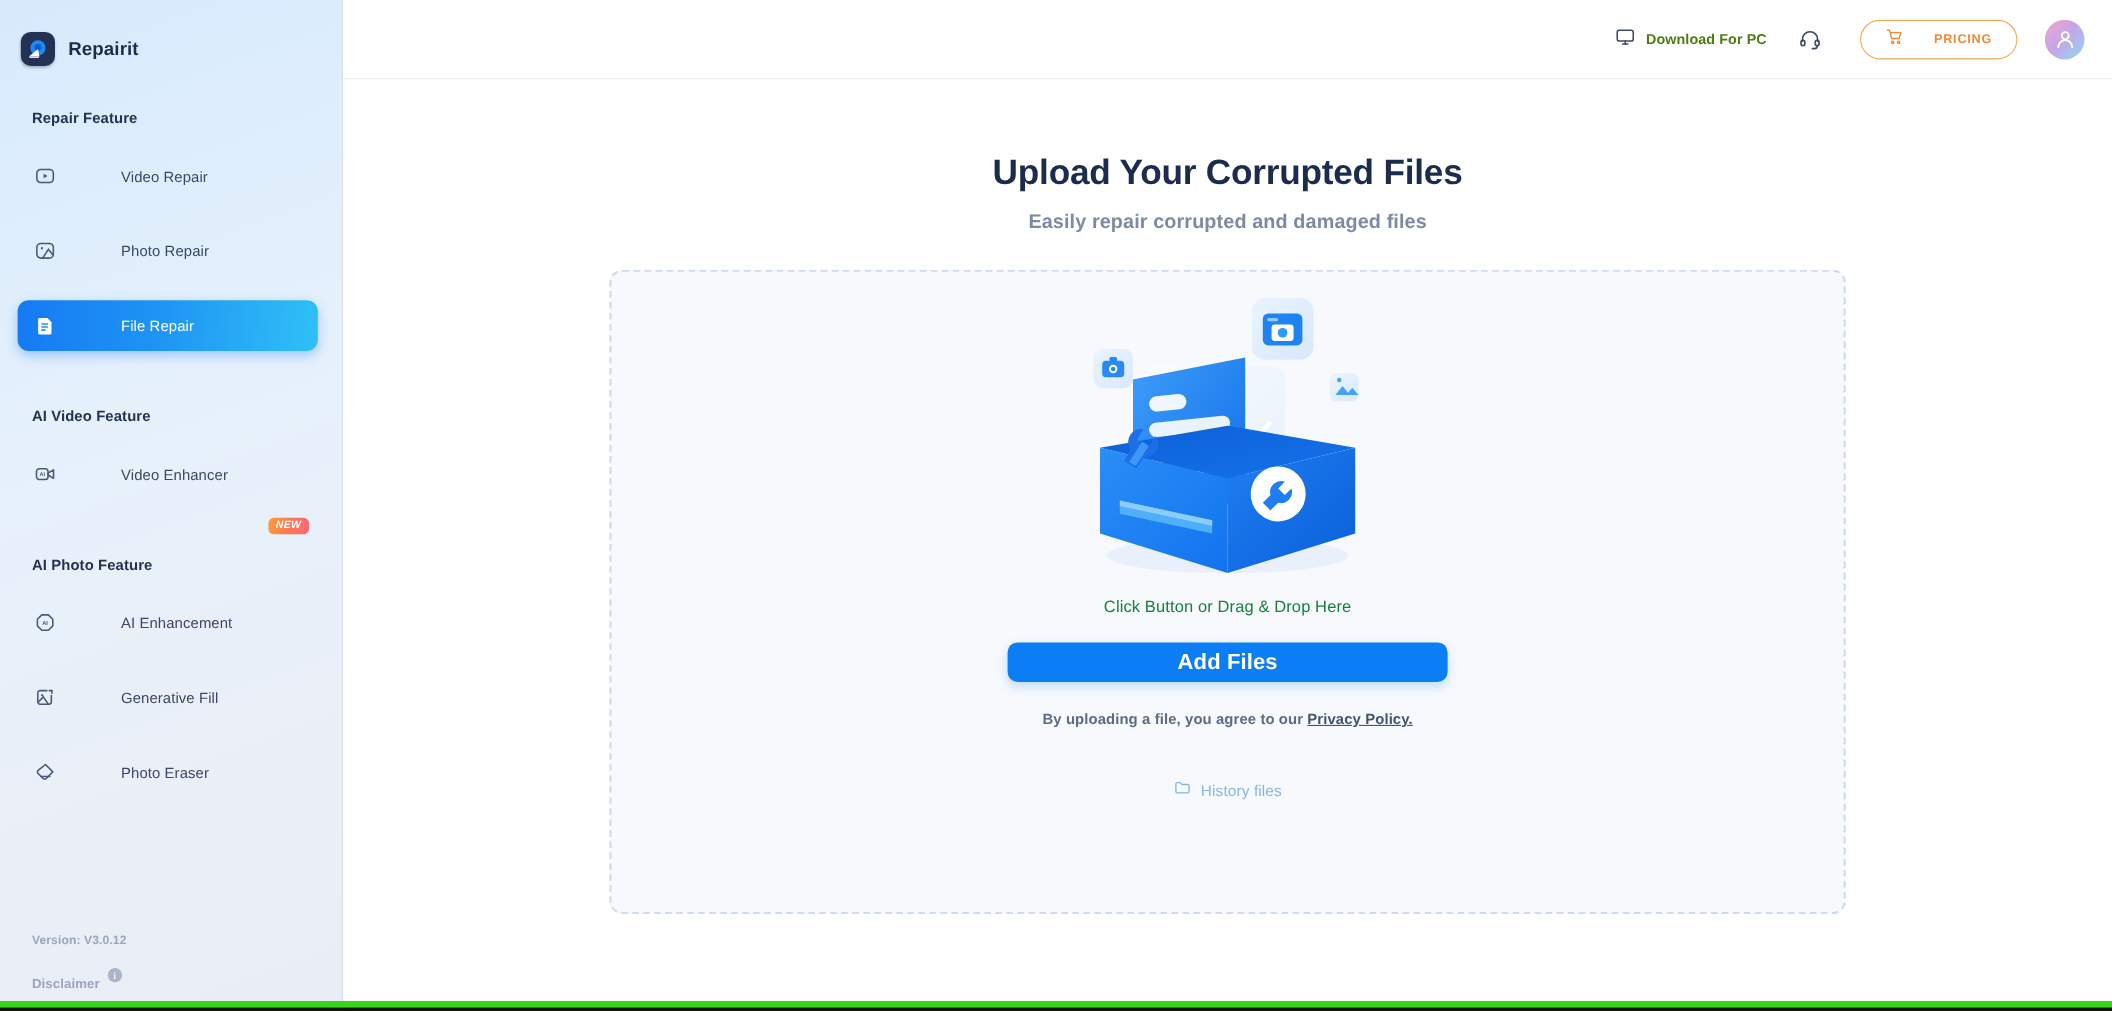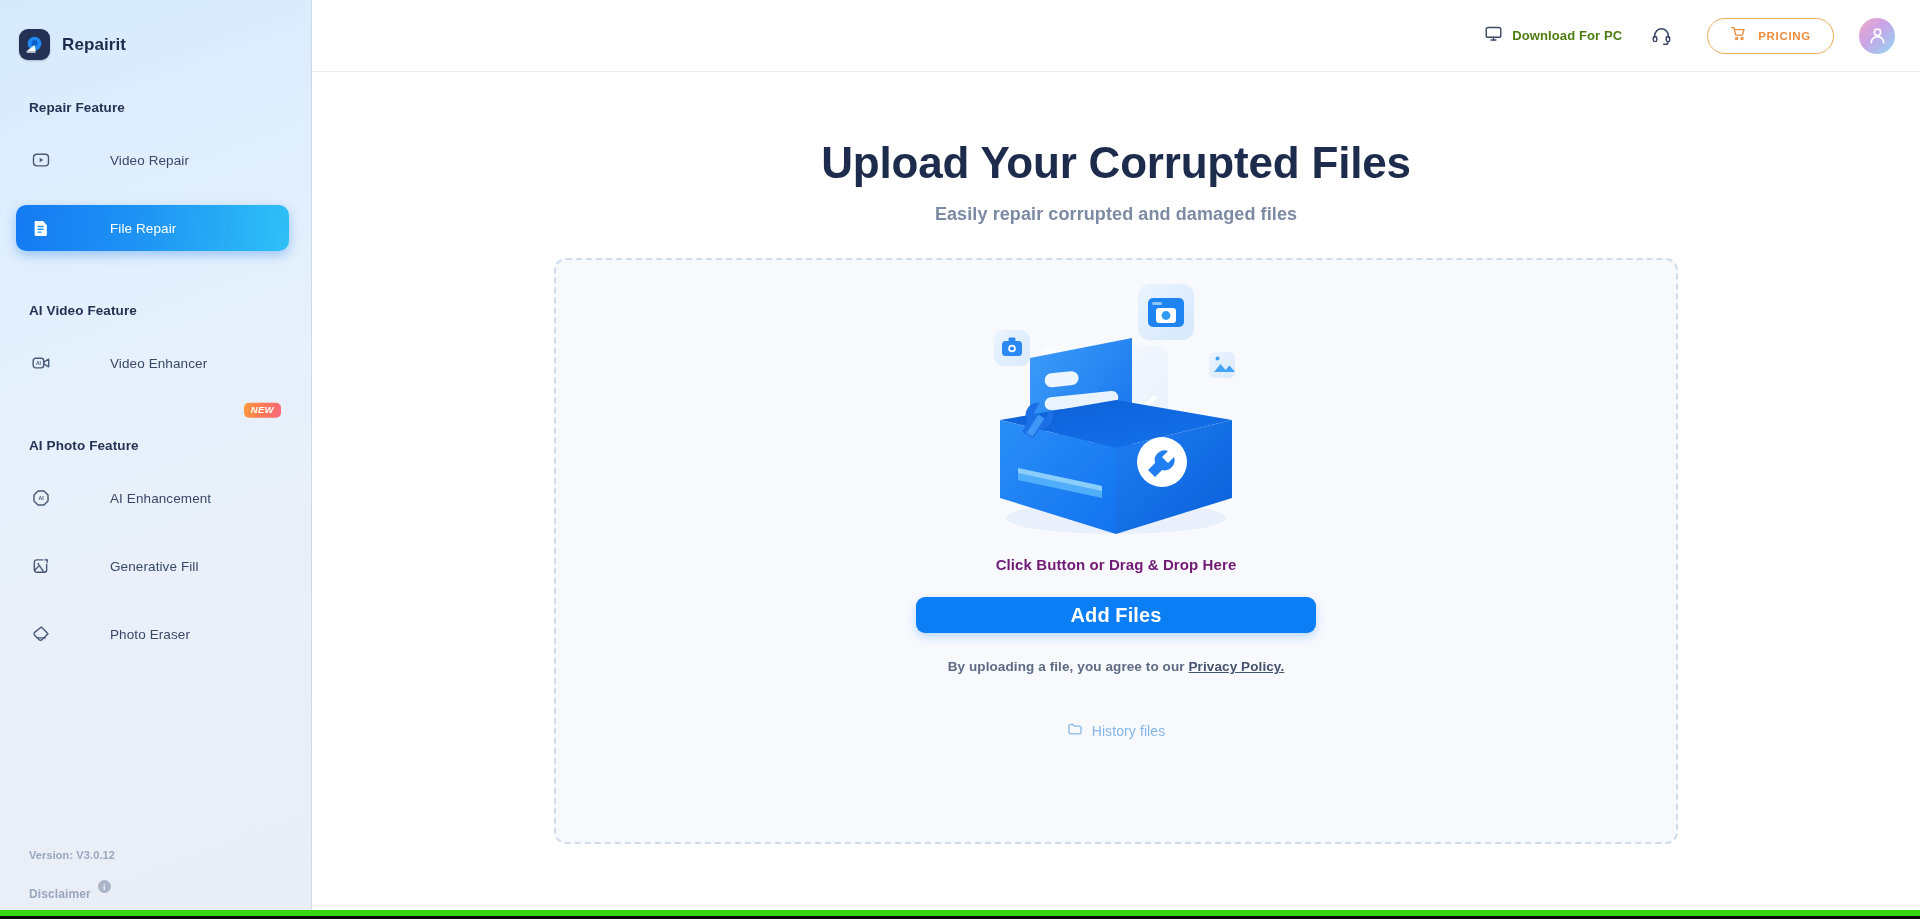--- a/index.html
+++ b/index.html
@@ -181,21 +181,21 @@
   .support-icon-btn {
     display: flex; align-items: center; justify-content: center;
     width: 28px; height: 28px;
     cursor: pointer;
     margin-right: 32px;
   }
   .pricing-btn {
     display: flex;
     align-items: center;
     justify-content: center;
-    gap: 11px;
+    gap: 27px;
     height: 36px;
     padding: 0 22px;
     border-radius: 18px;
     border: 1.6px solid #f0ab57;
     background: #fff;
     cursor: pointer;
     margin-right: 25px;
   }
   .pricing-label {
     font-size: 11.5px;
@@ -214,21 +214,21 @@
   
   .content {
     flex: 1 1 auto;
     display: flex;
     flex-direction: column;
     align-items: center;
     padding-top: 66px;
     position: relative;
   }
   .page-title {
-    font-size: 44px;
+    font-size: 32px;
     font-weight: bold;
     color: #1d2b4c;
     letter-spacing: -.2px;
     margin-bottom: 16px;
   }
   .page-subtitle {
     font-size: 18px;
     font-weight: bold;
     color: #7d8aa3;
     letter-spacing: .1px;
@@ -247,22 +247,22 @@
     cursor: pointer;
     position: relative;
   }
   .illustration {
     margin-top: 12px;
     width: 300px;
     height: 278px;
   }
   .drop-hint {
     font-size: 15px;
-    font-weight: bold;
-    color: #701a75;
+    font-weight: normal;
+    color: #15803d;
     margin-top: 6px;
     letter-spacing: .1px;
   }
   .add-files-btn {
     margin-top: 24px;
     width: 400px;
     height: 36px;
     border-radius: 9px;
     background: #0b7ef5;
     color: #fff;
@@ -336,20 +336,30 @@
       <div class="nav-item">
         <span class="nav-icon">
           <svg width="20" height="20" viewBox="0 0 24 24" fill="none" stroke="#495a78" stroke-width="1.7">
             <rect x="3" y="5" width="18" height="14" rx="4"></rect>
             <path d="M10.4 9.3 L14.6 12 L10.4 14.7 Z" fill="#495a78" stroke="none"></path>
           </svg>
         </span>
         <span class="nav-label">Video Repair</span>
       </div>
 
+      <div class="nav-item">
+        <span class="nav-icon">
+          <svg width="20" height="20" viewBox="0 0 24 24" fill="none" stroke="#495a78" stroke-width="1.7">
+            <rect x="3" y="4" width="18" height="16" rx="4.5"></rect>
+            <circle cx="8.6" cy="9.2" r="1.25" fill="#495a78" stroke="none"></circle>
+            <path d="M20.6 16.5 L15.6 10.4 L9.6 19.6" stroke-linecap="round"></path>
+          </svg>
+        </span>
+        <span class="nav-label">Photo Repair</span>
+      </div>
 
       <div class="nav-item active">
         <span class="nav-icon">
           <svg width="20" height="20" viewBox="0 0 24 24">
             <path d="M6 3.6 h8.4 L19 8.3 V20 a1.6 1.6 0 0 1-1.6 1.6 H6A1.6 1.6 0 0 1 4.4 20 V5.2 A1.6 1.6 0 0 1 6 3.6 Z" fill="#ffffff"></path>
             <rect x="7.6" y="9.3" width="7.8" height="1.7" rx=".85" fill="#2596f2"></rect>
             <rect x="7.6" y="12.7" width="7.8" height="1.7" rx=".85" fill="#2596f2"></rect>
             <rect x="7.6" y="16.1" width="5.2" height="1.7" rx=".85" fill="#2596f2"></rect>
           </svg>
         </span>

